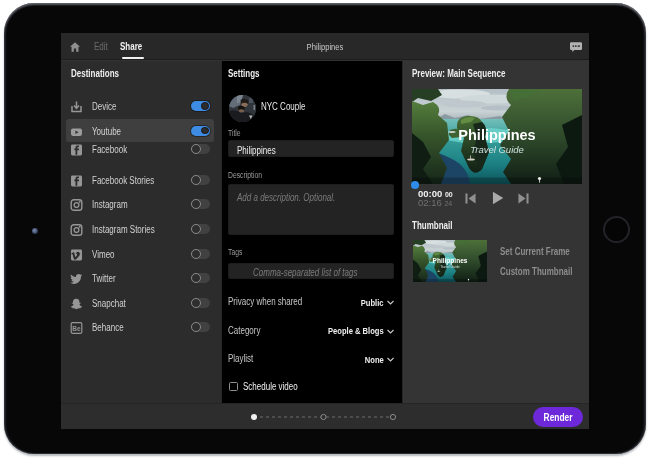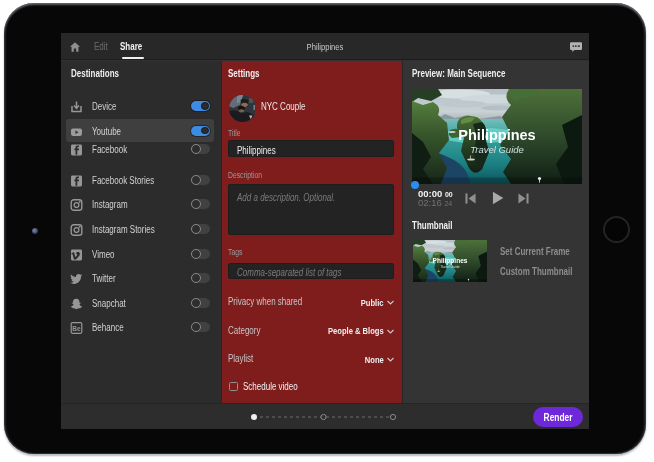--- a/index.html
+++ b/index.html
@@ -38,21 +38,21 @@
   .row.hl .hlbg { position:absolute; left:5px; right:7px; top:0.5px; bottom:0.5px; background:#3f3f3f; border-radius:3px; }
   .tg { position:absolute; left:129.5px; top:50%; transform:translateY(-50%); width:19.5px; height:10px; border-radius:5px; }
   .tg.on { background:#3e8be4; box-shadow:0 0 0 1px rgba(18,18,18,0.55); }
   .tg.on .knob { position:absolute; right:1.2px; top:1.2px; width:7.6px; height:7.6px; border-radius:50%;
     background:#2c2c2e; border:1.6px solid #17171a; }
   .tg.off { background:#414141; }
   .tg.off .knob { position:absolute; left:0px; top:0px; width:10px; height:10px; border-radius:50%;
     background:#2e2e2e; border:1.9px solid #888888; }
 
   
-  #set { position:absolute; left:160px; top:28px; width:181px; height:342px; background:#7f1d1d;
+  #set { position:absolute; left:160px; top:28px; width:181px; height:342px; background:#000000;
     border-left:1px solid #262626; }
   #set .head { position:absolute; left:6px; top:7px; font-size:10px; font-weight:bold; color:#efefef; }
   #avatar { position:absolute; left:6.5px; top:34px; width:27px; height:27px; border-radius:50%; overflow:hidden;
     background:#4a4f58; }
   #avchev { position:absolute; left:27px; top:52px; color:#b8b8b8; font-size:7px; }
   #set .user { position:absolute; left:39px; top:40px; font-size:10px; color:#e8e8e8; }
   .flabel { position:absolute; left:6px; font-size:8.5px; color:#9a9a9a; }
   .field { position:absolute; left:6px; width:166px; background:#232323; border:1px solid #1d1d1d; border-radius:2px; }
   .ph { font-style:italic; color:#7b7b7b; font-size:10px; }
   .drow { position:absolute; left:6px; width:168px; font-size:10px; color:#c6c6c6; }
@@ -233,21 +233,21 @@
     <div class="field" style="top:79px;height:17px;line-height:15px;">
       <span class="sx" style="margin-left:8px;font-size:10px;color:#efefef;">Philippines</span>
     </div>
 
     <div class="flabel" style="top:108.5px"><span class="sx">Description</span></div>
     <div class="field" style="top:123px;height:51px;">
       <div class="ph" style="margin:7px 0 0 8px;"><span class="sx">Add a description. Optional.</span></div>
     </div>
 
     <div class="flabel" style="top:185.5px"><span class="sx">Tags</span></div>
-    <div class="field" style="top:202px;height:16px;line-height:14px;">
+    <div class="field" style="top:202px;height:16px;line-height:14px;padding-left:16px;">
       <span class="ph sx" style="margin-left:8px;">Comma-separated list of tags</span>
     </div>
 
     <div class="drow" style="top:235px;"><span class="sx">Privacy when shared</span>
       <span class="dval"><span class="sxr">Public</span></span>
       <svg class="dchev" width="9" height="9" viewBox="0 0 9 9">
           <path d="M1.5 3 L4.5 6 L7.5 3" stroke="#c6c6c6" stroke-width="1.2" fill="none"></path>
         </svg>
     </div>
     <div class="drow" style="top:263.5px;"><span class="sx">Category</span>

